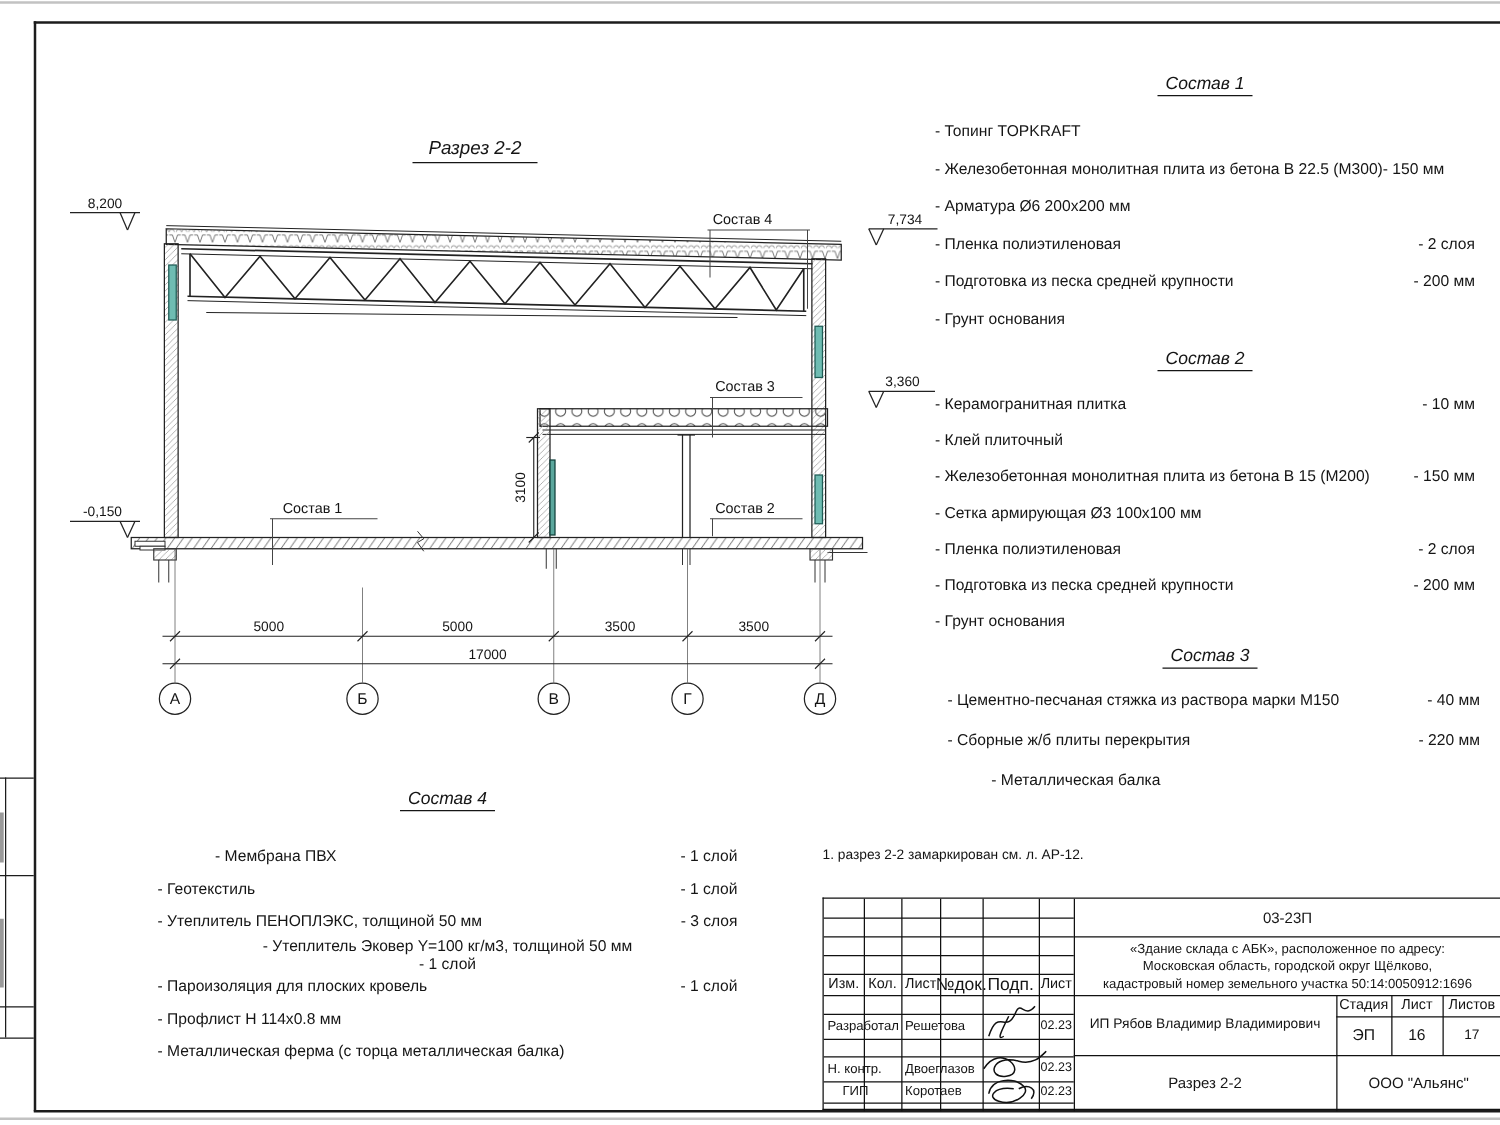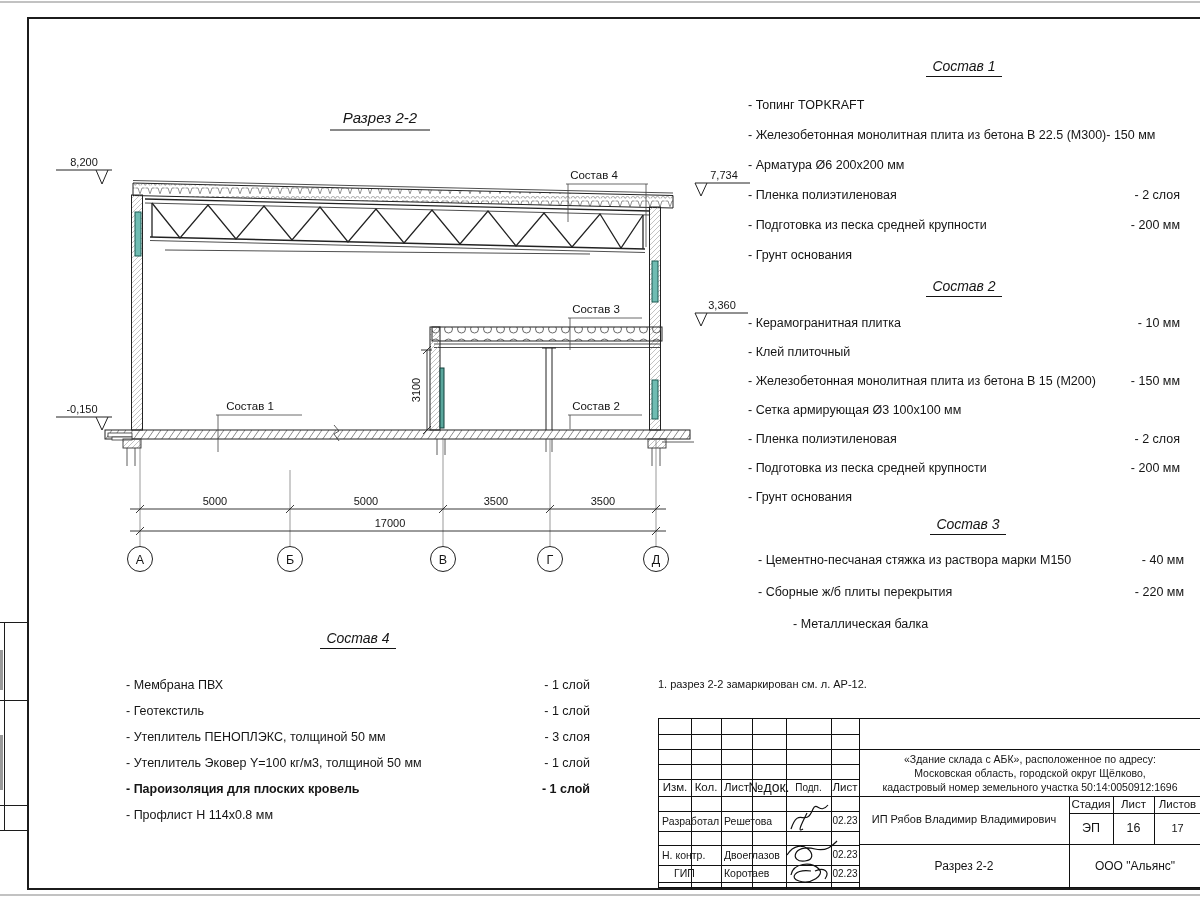--- a/index.html
+++ b/index.html
@@ -304,42 +304,46 @@
       <div class="comp-row" style="height:32px;margin-left:35px;">
           <span>- Металлическая  балка</span>
           <span class="val"></span>
         </div>
     </div>
   </div>
 
   <div class="comp-list" style="left:126px;top:630px;width:464px;height:230px;">
     <div class="comp-header" style="top:0;"><span>Состав 4</span></div>
     <div class="comp-items" style="top:42px;">
-      <div class="comp-row" style="height:26px;">
+      <div class="comp-row" style="height:26px;margin-left:46px;">
           <span>- Мембрана ПВХ</span>
           <span class="val">- 1 слой</span>
         </div>
       <div class="comp-row" style="height:26px;">
           <span>- Геотекстиль</span>
           <span class="val">- 1 слой</span>
         </div>
       <div class="comp-row" style="height:26px;">
           <span>- Утеплитель ПЕНОПЛЭКС, толщиной 50 мм</span>
           <span class="val">- 3 слоя</span>
         </div>
-      <div class="comp-row" style="height:26px;">
+      <div class="comp-row" style="height:26px;flex-direction:column;">
           <span>- Утеплитель Эковер Y=100 кг/м3, толщиной 50 мм</span>
           <span class="val">- 1 слой</span>
         </div>
-      <div class="comp-row" style="height:26px;font-weight:bold;">
+      <div class="comp-row" style="height:26px;">
           <span>- Пароизоляция для плоских кровель</span>
           <span class="val">- 1 слой</span>
         </div>
       <div class="comp-row" style="height:26px;">
           <span>- Профлист Н 114х0.8 мм</span>
+          <span class="val"></span>
+        </div>
+      <div class="comp-row" style="height:26px;">
+          <span>- Металлическая ферма (с торца металлическая балка)</span>
           <span class="val"></span>
         </div>
     </div>
   </div>
 
   <div class="note" style="left:658px;top:678px;">1. разрез 2-2 замаркирован см. л. АР-12.</div>
 
   <div id="tblock">
 
     <div class="vl" style="left:32px;top:0;height:170px;"></div>
@@ -363,21 +367,21 @@
     <div class="hl" style="left:0;top:112px;width:200px;"></div>
     <div class="hl" style="left:0;top:126px;width:200px;"></div>
     <div class="hl" style="left:200px;top:125px;width:342px;"></div>
     <div class="hl" style="left:0;top:146px;width:200px;"></div>
     <div class="hl" style="left:0;top:163px;width:200px;"></div>
 
     <div class="cell" style="left:0;top:60px;width:32px;height:17px;font-size:11.5px;">Изм.</div>
     <div class="cell" style="left:32px;top:60px;width:30px;height:17px;font-size:11.5px;text-align:right;">Кол.</div>
     <div class="cell" style="left:62px;top:60px;width:31px;height:17px;font-size:11.5px;">Лист</div>
     <div class="cell small" style="left:93px;top:60px;width:34px;height:17px;">№док.</div>
-    <div class="cell" style="left:127px;top:60px;width:45px;height:17px;font-size:10px;text-align:center;">Подп.</div>
+    <div class="cell" style="left:127px;top:60px;width:45px;height:17px;font-size:14px;text-align:center;">Подп.</div>
     <div class="cell" style="left:172px;top:60px;width:28px;height:17px;font-size:11.5px;">Лист</div>
 
     <div class="cell left" style="left:0;top:92px;width:62px;height:20px;">Разработал</div>
     <div class="cell left" style="left:62px;top:92px;width:65px;height:20px;">Решетова</div>
     <div class="cell" style="left:172px;top:92px;width:28px;height:20px;font-size:10px;">02.23</div>
 
     <div class="cell left" style="left:0;top:126px;width:62px;height:20px;">Н. контр.</div>
     <div class="cell left" style="left:62px;top:126px;width:65px;height:20px;">Двоеглазов</div>
     <div class="cell" style="left:172px;top:126px;width:28px;height:20px;font-size:10px;">02.23</div>
 
@@ -385,20 +389,21 @@
     <div class="cell left" style="left:62px;top:146px;width:65px;height:17px;">Коротаев</div>
     <div class="cell" style="left:172px;top:146px;width:28px;height:17px;font-size:10px;">02.23</div>
 
     <svg class="abs" style="left:128px;top:80px;" width="44" height="36" viewBox="0 0 44 36">
       <path d="M4,30 C12,6 18,30 26,10 C30,2 33,16 41,6 M20,14 C14,26 10,34 16,30" stroke="#111" stroke-width="1.2" fill="none"></path>
     </svg>
     <svg class="abs" style="left:122px;top:118px;" width="60" height="50" viewBox="0 0 60 50">
       <path d="M6,18 C20,-4 42,22 24,24 C8,26 12,6 34,12 C46,15 52,8 56,4 M10,38 C12,26 30,24 38,32 C44,38 30,48 18,44 C8,41 14,32 30,34 M34,34 C42,30 50,34 44,42" stroke="#111" stroke-width="1.2" fill="none"></path>
     </svg>
 
+    <div class="cell" style="left:200px;top:0;width:342px;height:30px;font-size:12px;">03-23П</div>
     <div class="abs" style="left:200px;top:30px;width:342px;height:47px;display:flex;flex-direction:column;align-items:center;justify-content:center;font-size:10.5px;line-height:14px;text-align:center;">
       <div>«Здание склада с АБК», расположенное по адресу:</div>
       <div>Московская область, городской округ Щёлково,</div>
       <div>кадастровый номер земельного участка 50:14:0050912:1696</div>
     </div>
     <div class="cell" style="left:200px;top:77px;width:210px;height:48px;font-size:11px;">ИП Рябов Владимир Владимирович</div>
     <div class="cell" style="left:410px;top:77px;width:44px;height:17px;font-size:11.5px;">Стадия</div>
     <div class="cell" style="left:454px;top:77px;width:41px;height:17px;font-size:11.5px;">Лист</div>
     <div class="cell" style="left:495px;top:77px;width:47px;height:17px;font-size:11.5px;">Листов</div>
     <div class="cell" style="left:410px;top:94px;width:44px;height:31px;font-size:12.5px;">ЭП</div>

